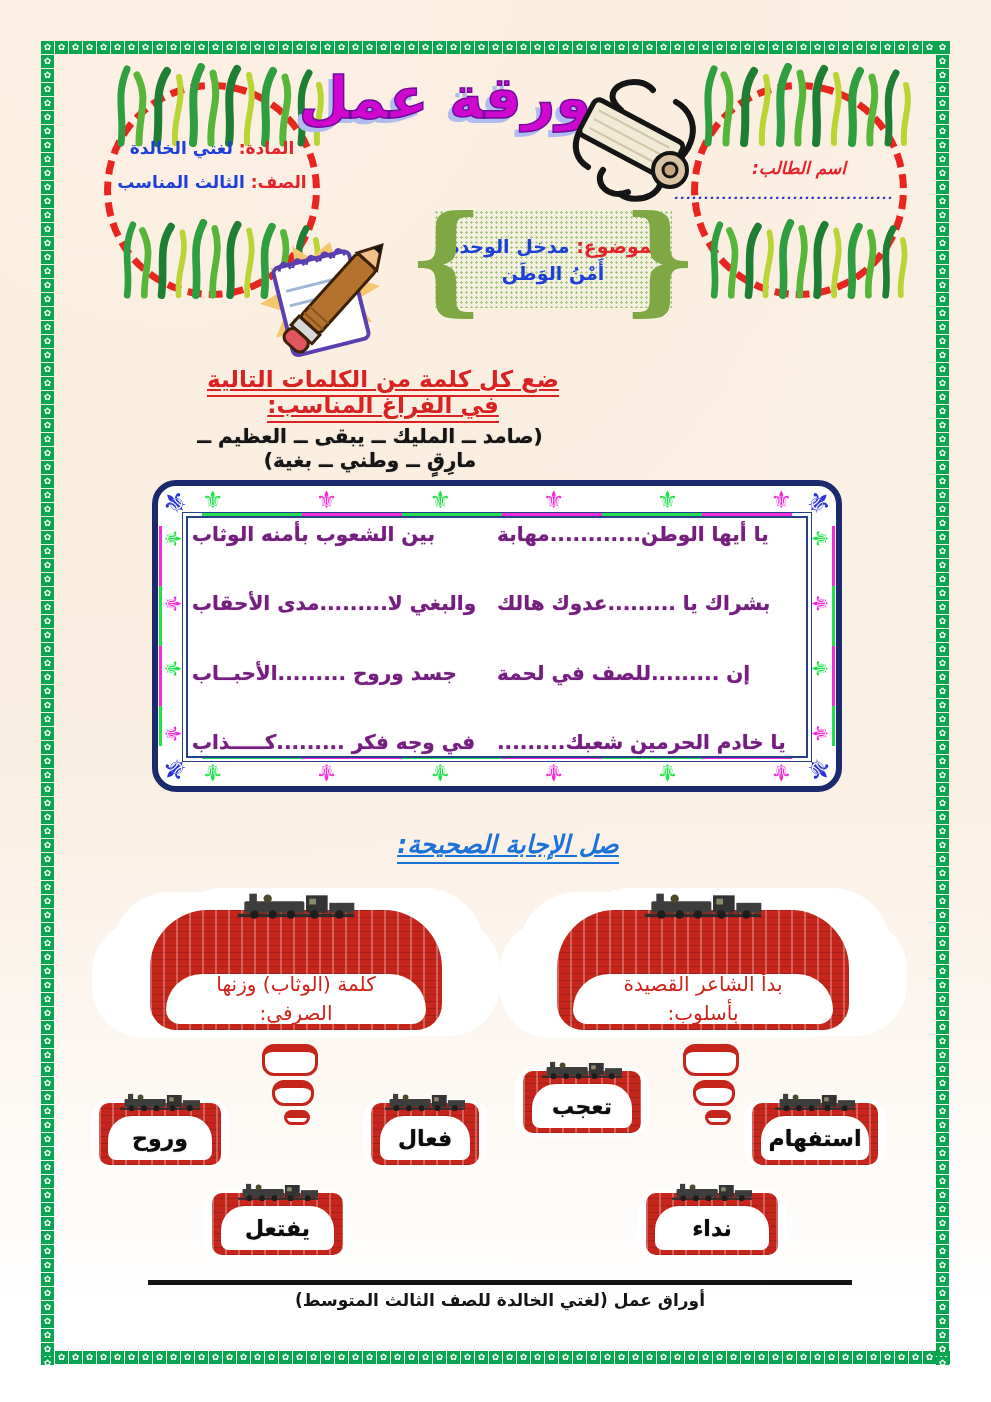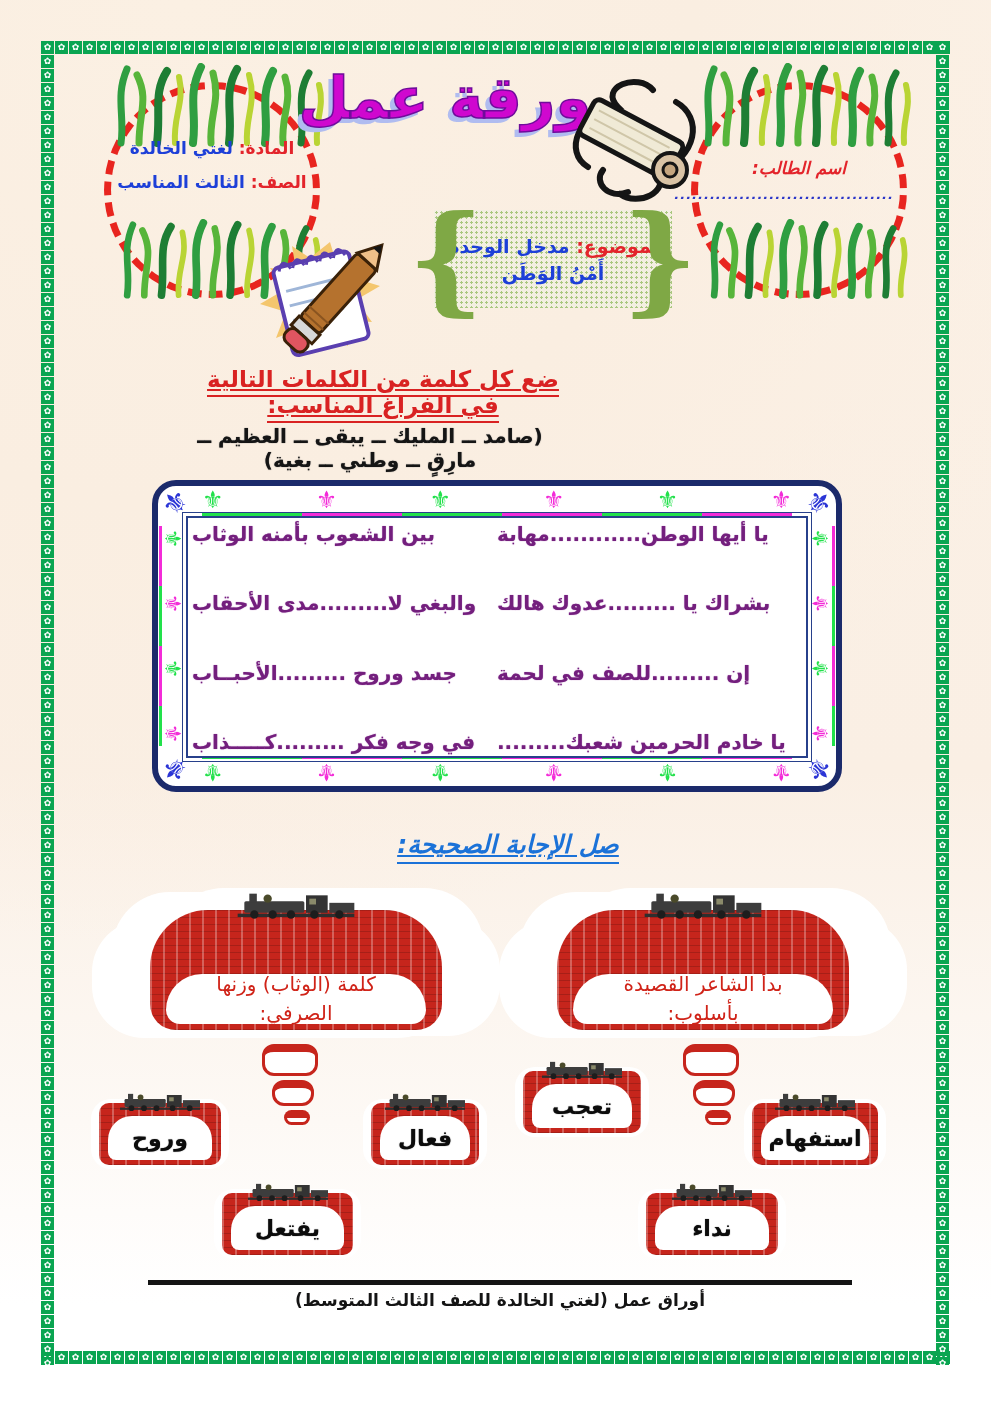--- a/index.html
+++ b/index.html
@@ -154,21 +154,21 @@
                background:#fff; border-radius:24px 24px 8px 8px;
                display:flex; align-items:center; justify-content:center;
                font-size:22px; font-weight:bold; color:#0c0c0c; direction:rtl;
                text-shadow:0 0 1px #444; }
   .opt .train { top:-11px; width:80px; height:22px; }
   .opt.o1 { left:752px; top:1103px; width:126px; }
   .opt.o2 { left:523px; top:1071px; width:118px; }
   .opt.o3 { left:323px; top:1103px; width:108px;margin-left:48px; }
   .opt.o4 { left:99px;  top:1103px; width:122px; }
   .opt.o5 { left:646px; top:1193px; width:132px; }
-  .opt.o6 { left:222px; top:1193px; width:131px; }
+  .opt.o6 { left:212px; top:1193px; width:131px; }
 
   
   .footer-line { position:absolute; left:148px; top:1280px; width:704px; height:5px;
                  background:#141414; }
   .footer-text { position:absolute; left:148px; top:1290px; width:704px;
                  text-align:center; direction:rtl; font-size:17px; font-weight:bold;
                  color:#141414; }
   .defs-hidden { position:absolute; width:0; height:0; overflow:hidden; }
 </style>
 </head>

